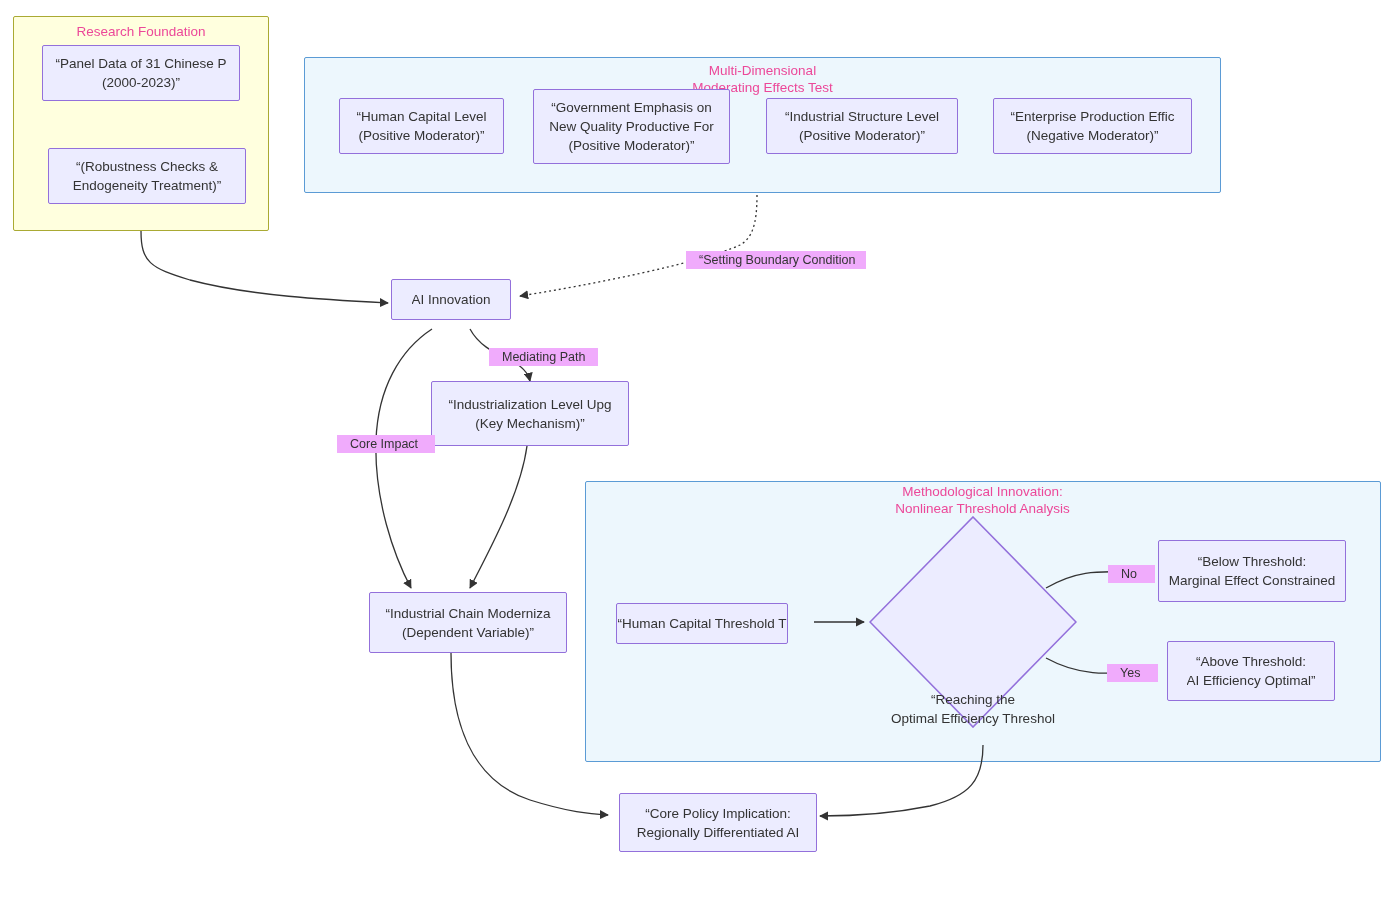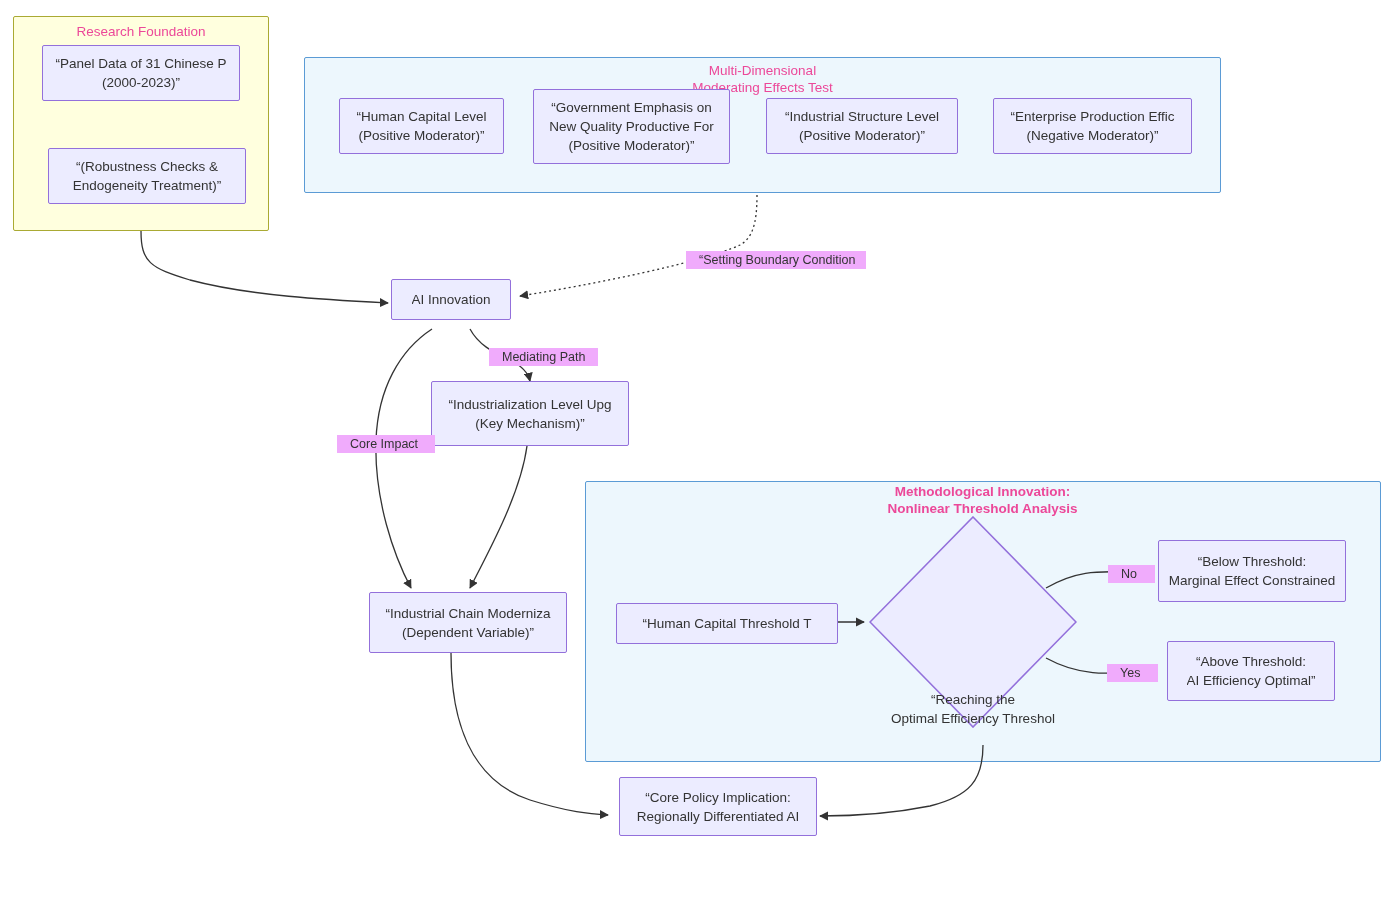--- a/index.html
+++ b/index.html
@@ -124,21 +124,21 @@
 <div id="canvas">
 
   <div class="subgraph yellow" style="left:13px; top:16px; width:256px; height:215px;"></div>
   <div class="subgraph-title" style="left:13px; top:23px; width:256px;">Research Foundation</div>
 
   <div class="subgraph blue" style="left:304px; top:57px; width:917px; height:136px;"></div>
   <div class="subgraph-title" style="left:604px; top:62px; width:317px;">Multi-Dimensional
 Moderating Effects Test</div>
 
   <div class="subgraph blue" style="left:585px; top:481px; width:796px; height:281px;"></div>
-  <div class="subgraph-title" style="left:824px; top:483px; width:317px;font-weight:bold;">Methodological Innovation:
+  <div class="subgraph-title" style="left:824px; top:483px; width:317px;">Methodological Innovation:
 Nonlinear Threshold Analysis</div>
 
   <svg class="edges" viewBox="0 0 1397 909">
     <defs>
       <marker id="arrow" viewBox="0 0 10 10" refX="9" refY="5" markerWidth="7" markerHeight="7" orient="auto-start-reverse">
         <path d="M 0 0 L 10 5 L 0 10 z" fill="#333333"></path>
       </marker>
     </defs>
 
     <path class="edge-path" d="M 141,231 C 141,262 150,268 190,280 C 250,296 330,300 388,303" marker-end="url(#arrow)"></path>
@@ -200,21 +200,21 @@
   <div class="node" style="left:431px; top:381px; width:198px; height:65px;">
     <span class="node-label">“Industrialization Level Upg
 (Key Mechanism)”</span>
   </div>
 
   <div class="node" style="left:369px; top:592px; width:198px; height:61px;">
     <span class="node-label">“Industrial Chain Moderniza
 (Dependent Variable)”</span>
   </div>
 
-  <div class="node" style="left:616px; top:603px; width:222px; height:41px;">
+  <div class="node" style="left:616px; top:603px; width:172px; height:41px;">
     <span class="node-label">“Human Capital Threshold T</span>
   </div>
 
   <div class="decision" style="left:869px; top:516px; width:208px; height:212px;">
     <svg class="diamond-shape" viewBox="0 0 208 212" preserveAspectRatio="none">
       <polygon points="104,1 207,106 104,211 1,106" fill="#ECECFF" stroke="#9370DB" stroke-width="1.6"></polygon>
     </svg>
     <span class="node-label">“Reaching the
 Optimal Efficiency Threshol</span>
   </div>
@@ -222,21 +222,21 @@
   <div class="node" style="left:1158px; top:540px; width:188px; height:62px;">
     <span class="node-label">“Below Threshold:
 Marginal Effect Constrained</span>
   </div>
 
   <div class="node" style="left:1167px; top:641px; width:168px; height:60px;">
     <span class="node-label">“Above Threshold:
 AI Efficiency Optimal”</span>
   </div>
 
-  <div class="node" style="left:619px; top:777px; width:198px; height:59px;">
+  <div class="node" style="left:619px; top:793px; width:198px; height:59px;">
     <span class="node-label">“Core Policy Implication:
 Regionally Differentiated AI</span>
   </div>
 
   <div class="edge-label" style="left:686px; top:251px; width:154px;">“Setting Boundary Condition</div>
 
   <div class="edge-label" style="left:489px; top:348px; width:83px;">Mediating Path</div>
 
   <div class="edge-label" style="left:337px; top:405px; width:72px;margin-top:30px;">Core Impact</div>
 

